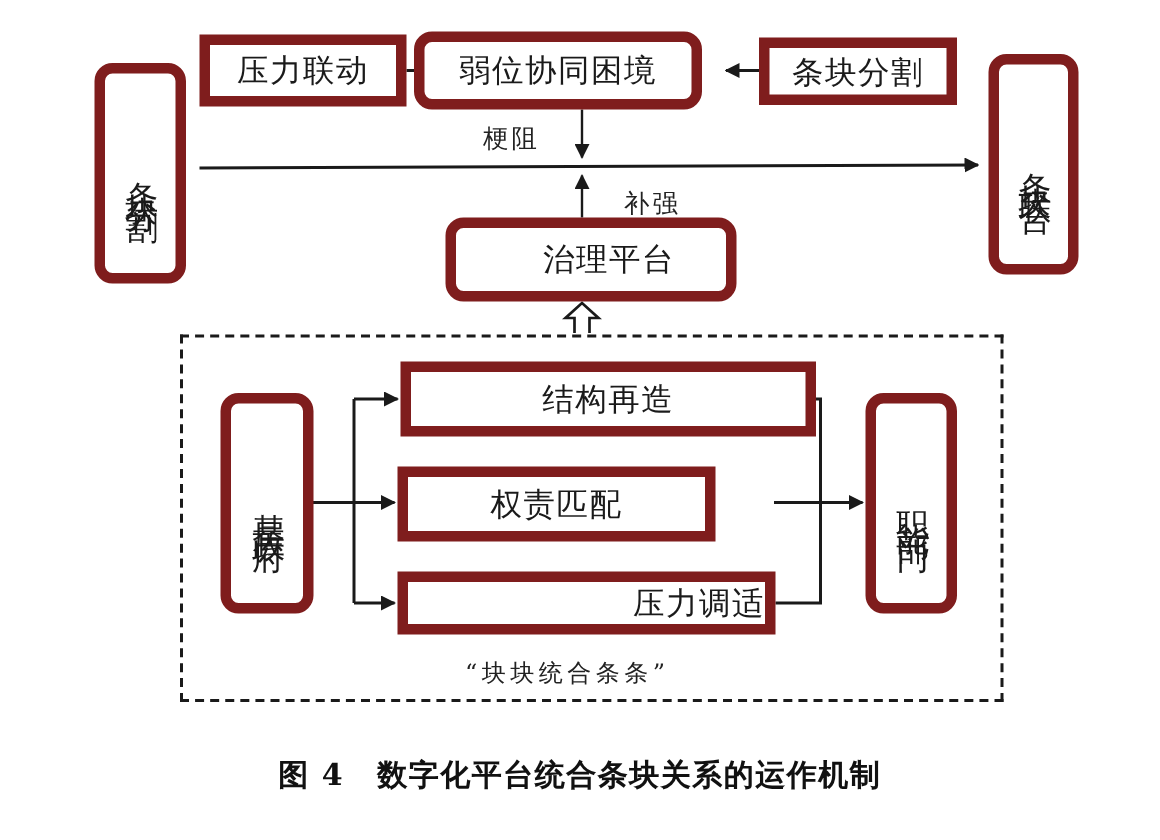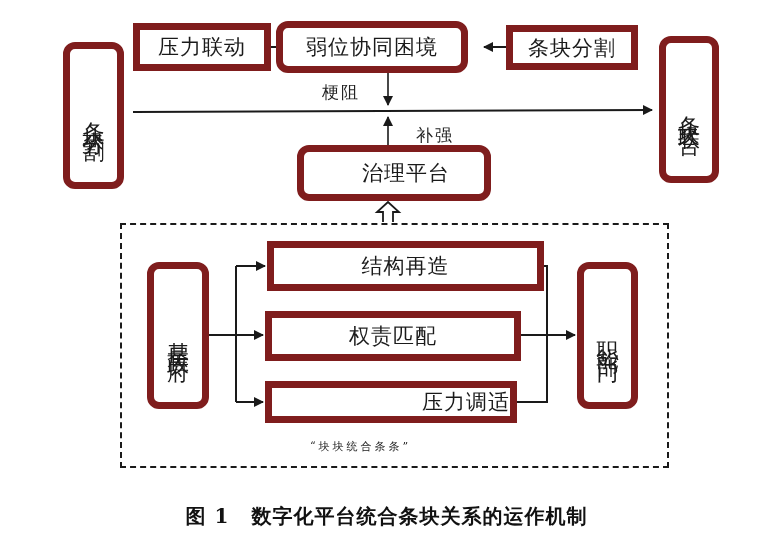--- a/index.html
+++ b/index.html
@@ -5,21 +5,21 @@
   html, body { margin:0; padding:0; background:#ffffff; }
   body { width:773px; height:560px; position:relative; overflow:hidden;
          font-family: "DejaVu Sans", sans-serif; color:#1a1a1a; }
   .box { position:absolute; box-sizing:border-box; border:7px solid #7f1d1d; background:#fff;
          display:flex; align-items:center; justify-content:center; font-size:21px; letter-spacing:1px; }
   .rounded { border-radius:12px; }
   .vert { writing-mode: vertical-rl; text-orientation: upright; font-size:22px; letter-spacing:6px; }
   .small { position:absolute; font-family:"DejaVu Serif", serif; font-size:17px; letter-spacing:2px; color:#222; }
   .dashed { position:absolute; box-sizing:border-box; border:2px dashed #1a1a1a; }
   svg.lines { position:absolute; left:0; top:0; }
-  .quote { position:absolute; font-family:"DejaVu Serif", serif; font-size:11px; letter-spacing:3px; color:#222; }
+  .quote { position:absolute; font-family:"DejaVu Serif", serif; font-size:16px; letter-spacing:3px; color:#222; }
   .caption { position:absolute; left:0; width:773px; top:503px; text-align:center;
              font-family:"DejaVu Sans", sans-serif; font-weight:bold; font-size:20px; letter-spacing:1px; color:#111; }
   .caption .fig { font-family:"DejaVu Serif", serif; margin-right:22px; }
 </style>
 </head>
 <body>
 
 <svg class="lines" width="773" height="560">
   <defs>
     <marker id="ah" markerWidth="10" markerHeight="10" refX="9" refY="5" orient="auto" markerUnits="userSpaceOnUse">
@@ -78,28 +78,28 @@
 
 <div class="dashed" style="left:120px; top:223px; width:549px; height:245px;"></div>
 
 <div class="box rounded vert" style="left:147px; top:262px; width:62px; height:147px;">
   <span>基层政府</span>
 </div>
 
 <div class="box" style="left:267px; top:241px; width:277px; height:50px;">
   <span>结构再造</span>
 </div>
-<div class="box" style="left:265px; top:311px; width:256px; height:50px;">
+<div class="box" style="left:265px; top:311px; width:212px; height:50px;">
   <span>权责匹配</span>
 </div>
 <div class="box" style="left:265px; top:381px; width:252px; height:42px;justify-content:flex-end;">
   <span>压力调适</span>
 </div>
 
 <div class="box rounded vert" style="left:577px; top:262px; width:61px; height:147px;">
   <span>职能部门</span>
 </div>
 
 <span class="quote" style="left:310px; top:439px;">“块块统合条条”</span>
 
 <div class="caption">
-  <span class="fig">图 1</span><span>数字化平台统合条块关系的运作机制</span>
+  <span class="fig">图 4</span><span>数字化平台统合条块关系的运作机制</span>
 </div>
 
 </body></html>

